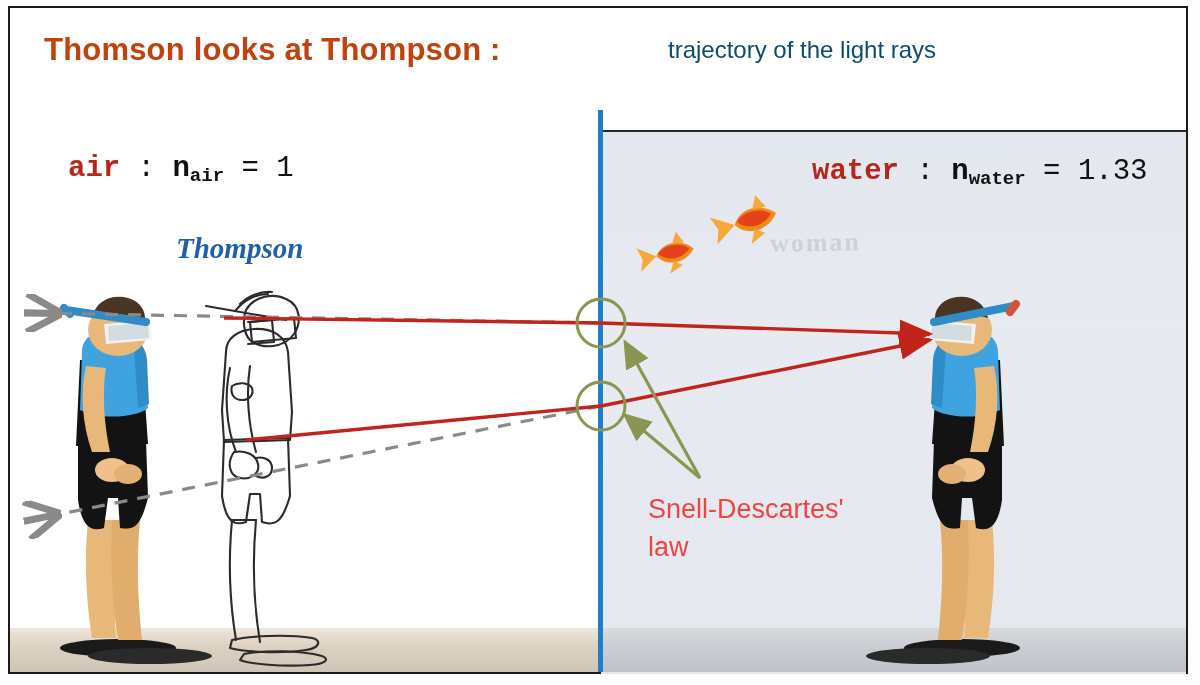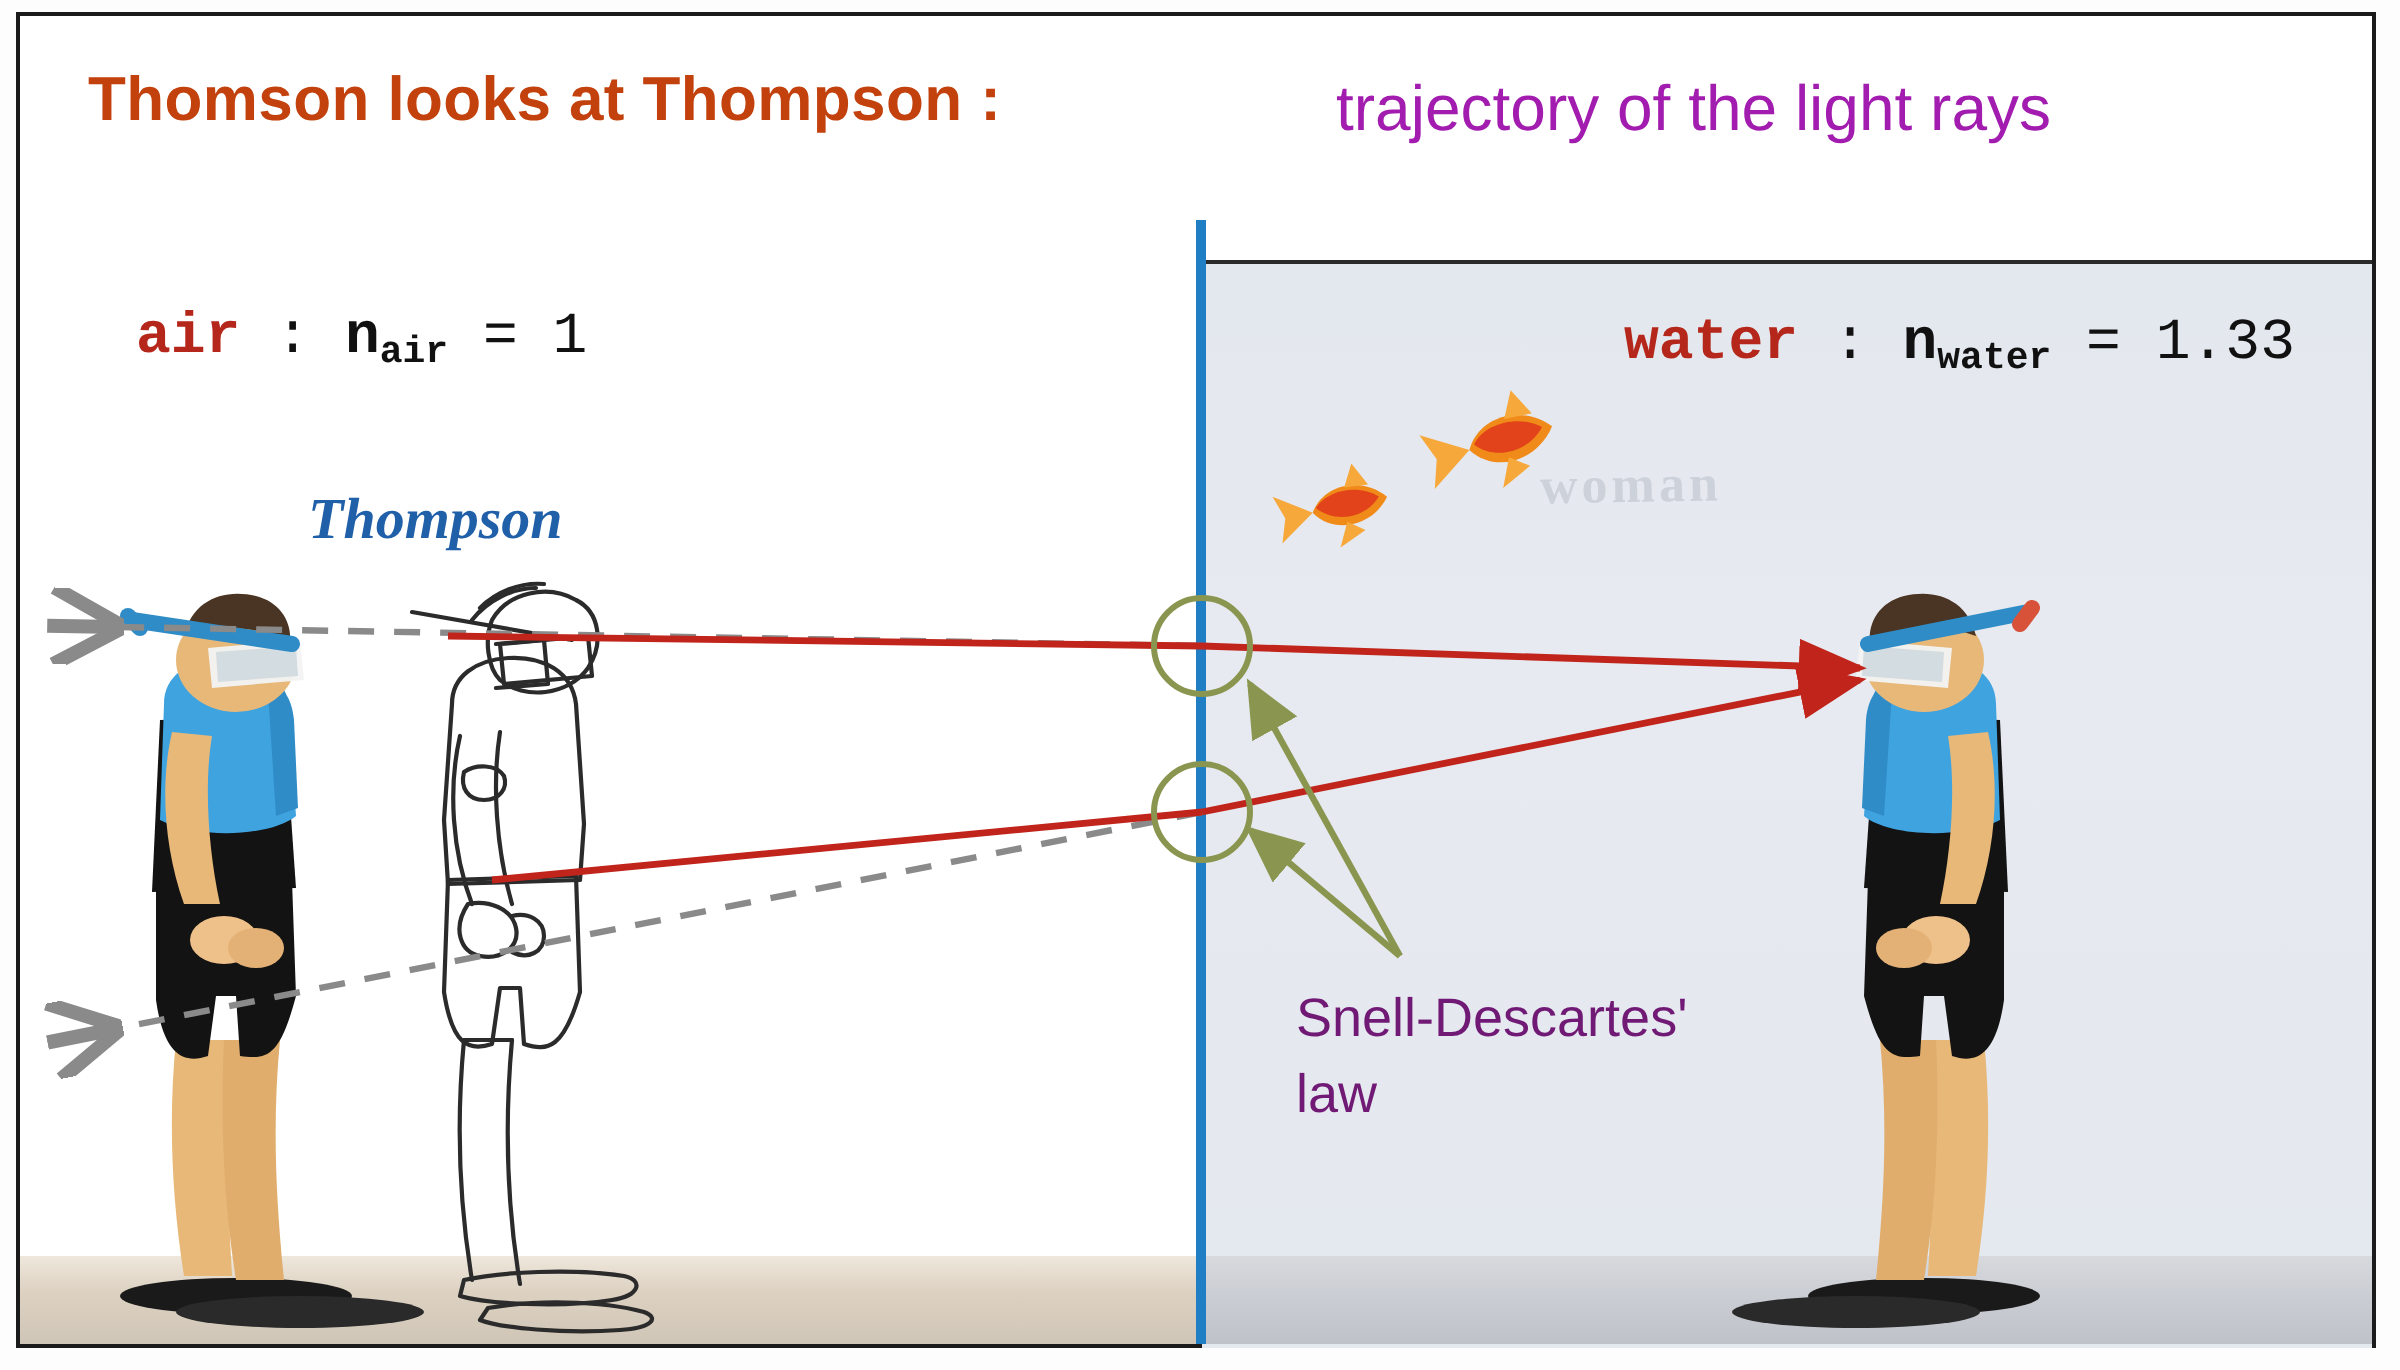--- a/index.html
+++ b/index.html
@@ -75,22 +75,22 @@
     font-size: 31px;
     font-weight: bold;
     color: #c2410c;
     letter-spacing: .2px;
     white-space: nowrap;
   }
   .subtitle {
     position: absolute;
     left: 668px;
     top: 36px;
-    font-size: 32px;
-    color: #a21caf;
+    font-size: 24px;
+    color: #0c4a6e;
     white-space: nowrap;
   }
   .medium-label {
     position: absolute;
     font-family: Liberation Mono, monospace;
     font-size: 29px;
     color: #111111;
     white-space: nowrap;
   }
   .medium-label .mname {
@@ -110,30 +110,30 @@
 
   .person-name {
     position: absolute;
     font-family: "Liberation Serif", serif;
     font-style: italic;
     font-weight: bold;
     font-size: 29px;
     color: #2060a8;
     white-space: nowrap;
   }
-  #name-thompson { left: 154px; top: 232px; margin-top: 12px; }
+  #name-thompson { left: 176px; top: 232px; }
   #name-thomson  { left: 890px; top: 232px; }
 
   .law-label {
     position: absolute;
     left: 648px;
     top: 490px;
     font-size: 27px;
     line-height: 1.42;
-    color: #701a75;
+    color: #ef4444;
     width: 300px;
   }
 
   
   svg.overlay {
     position: absolute;
     left: 0; top: 0;
     width: 1200px; height: 685px;
     overflow: visible;
   }

